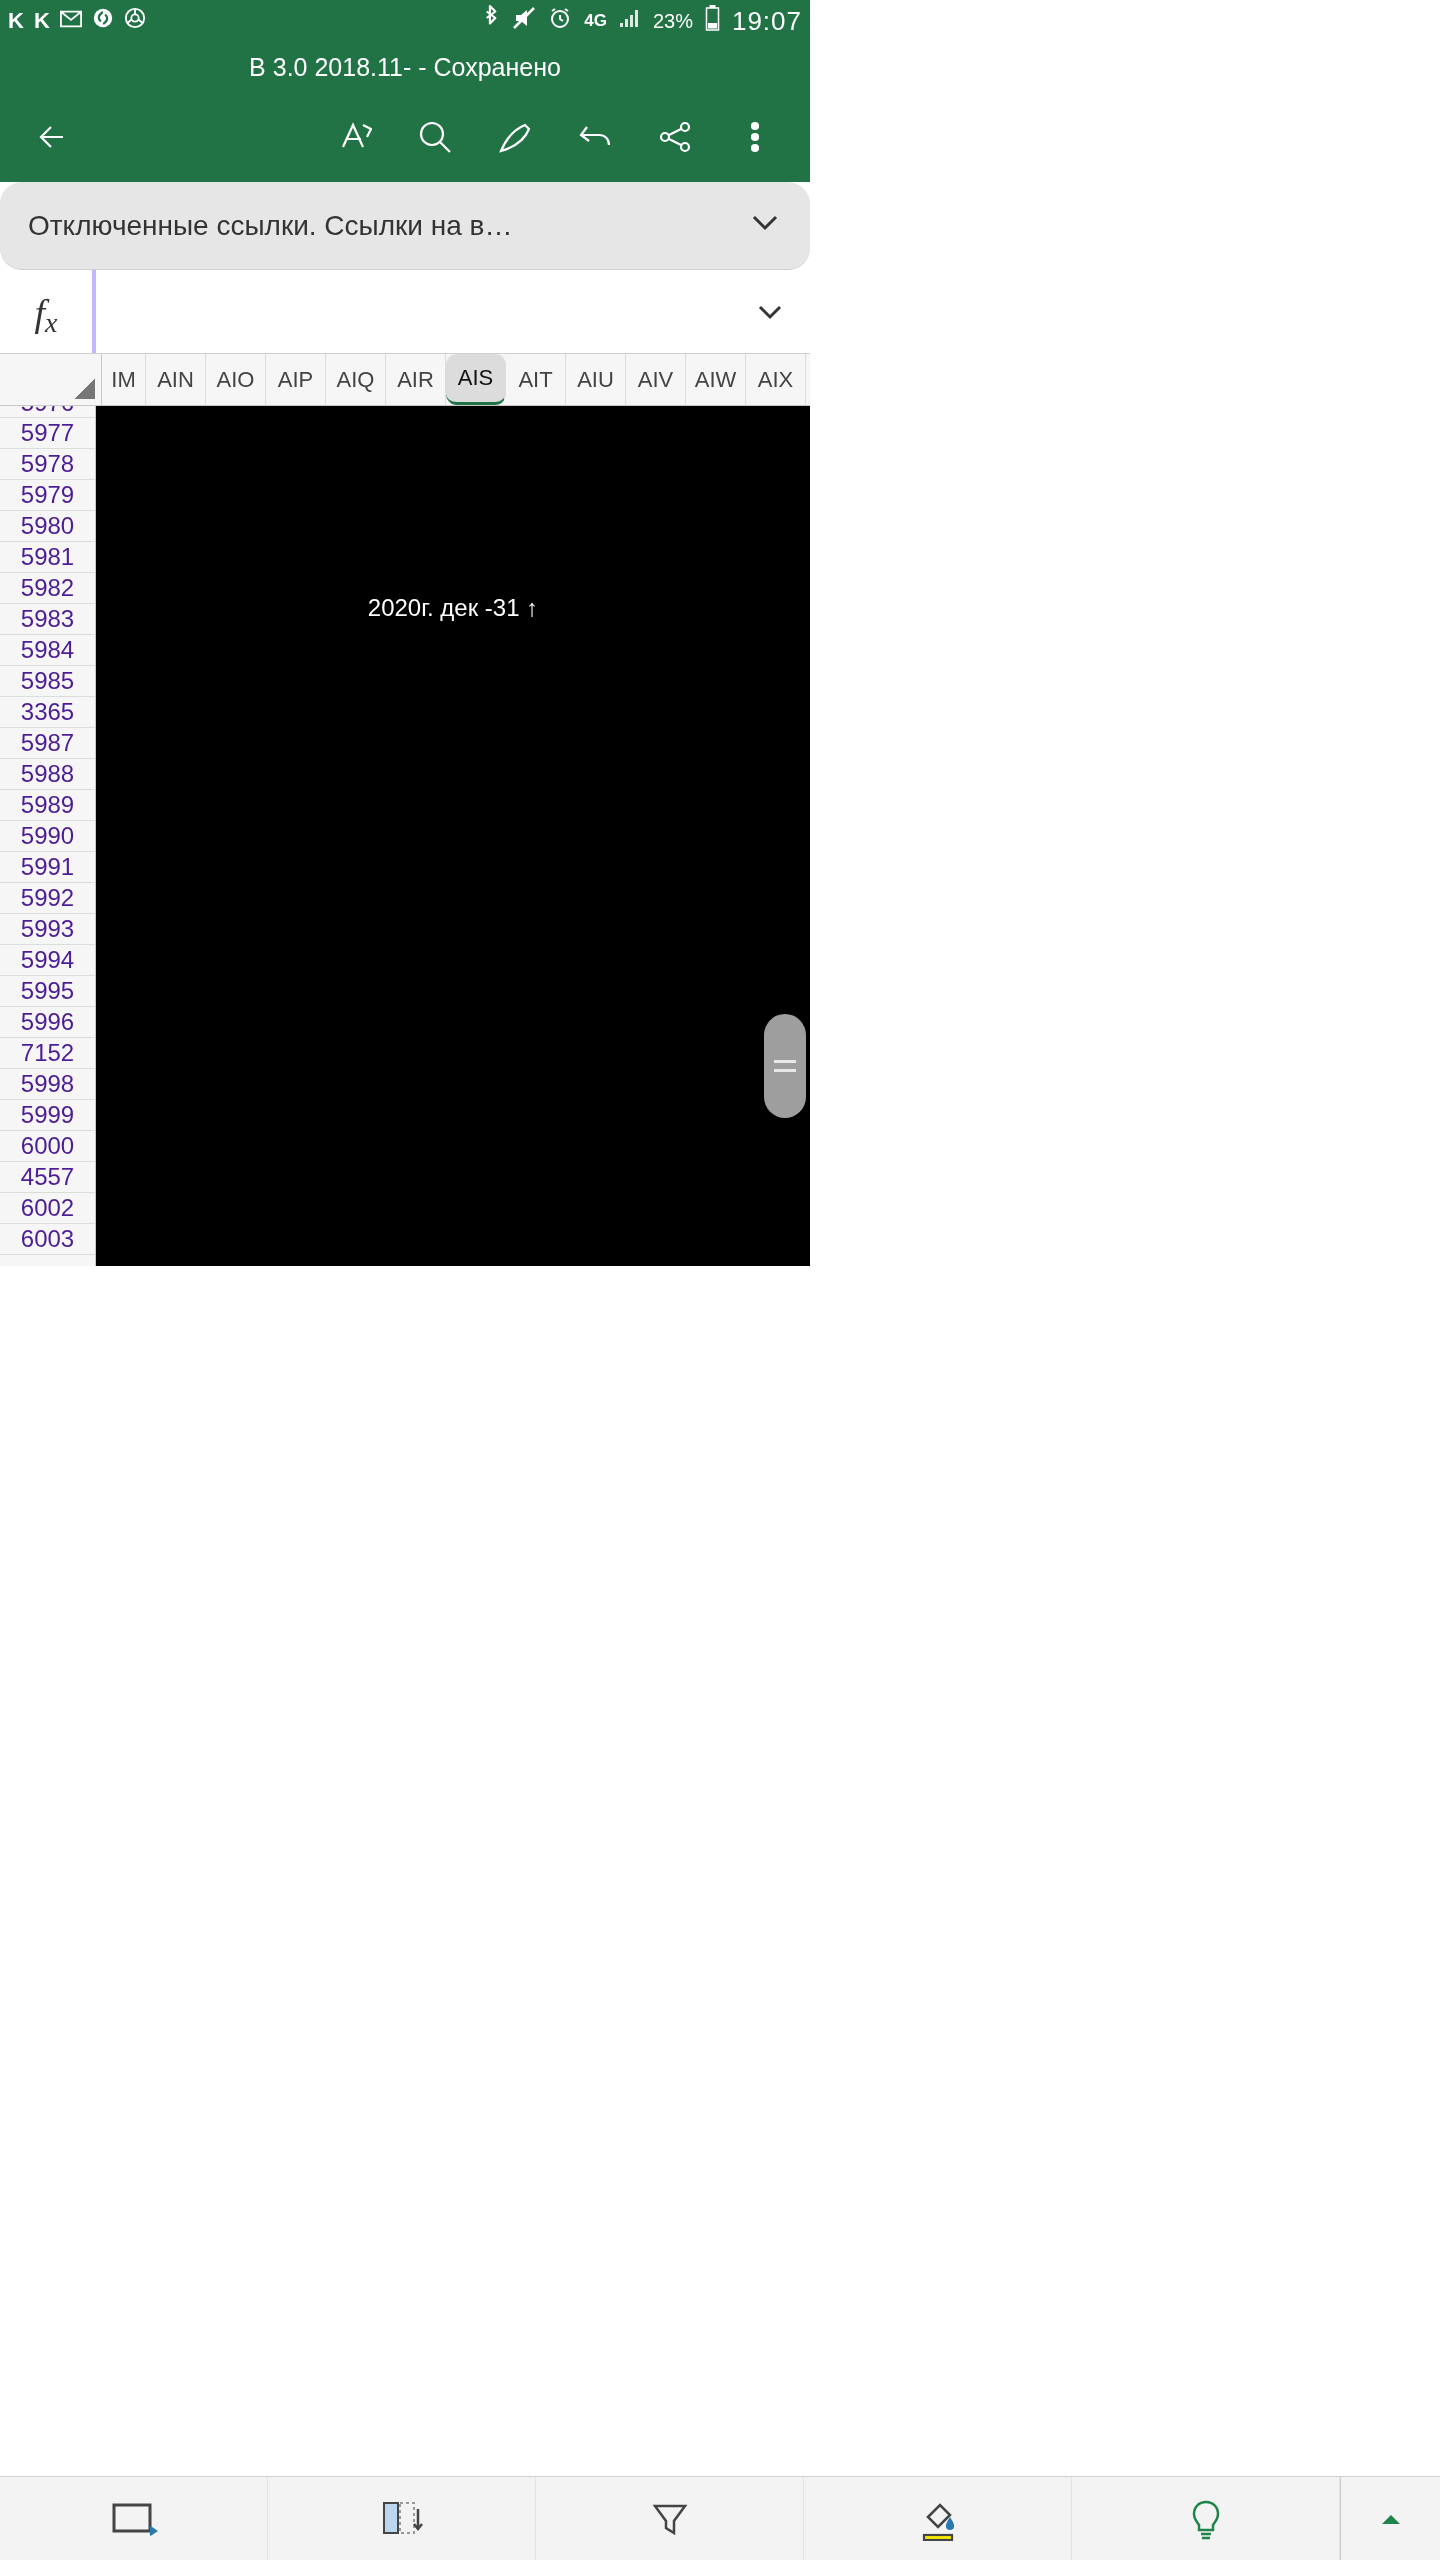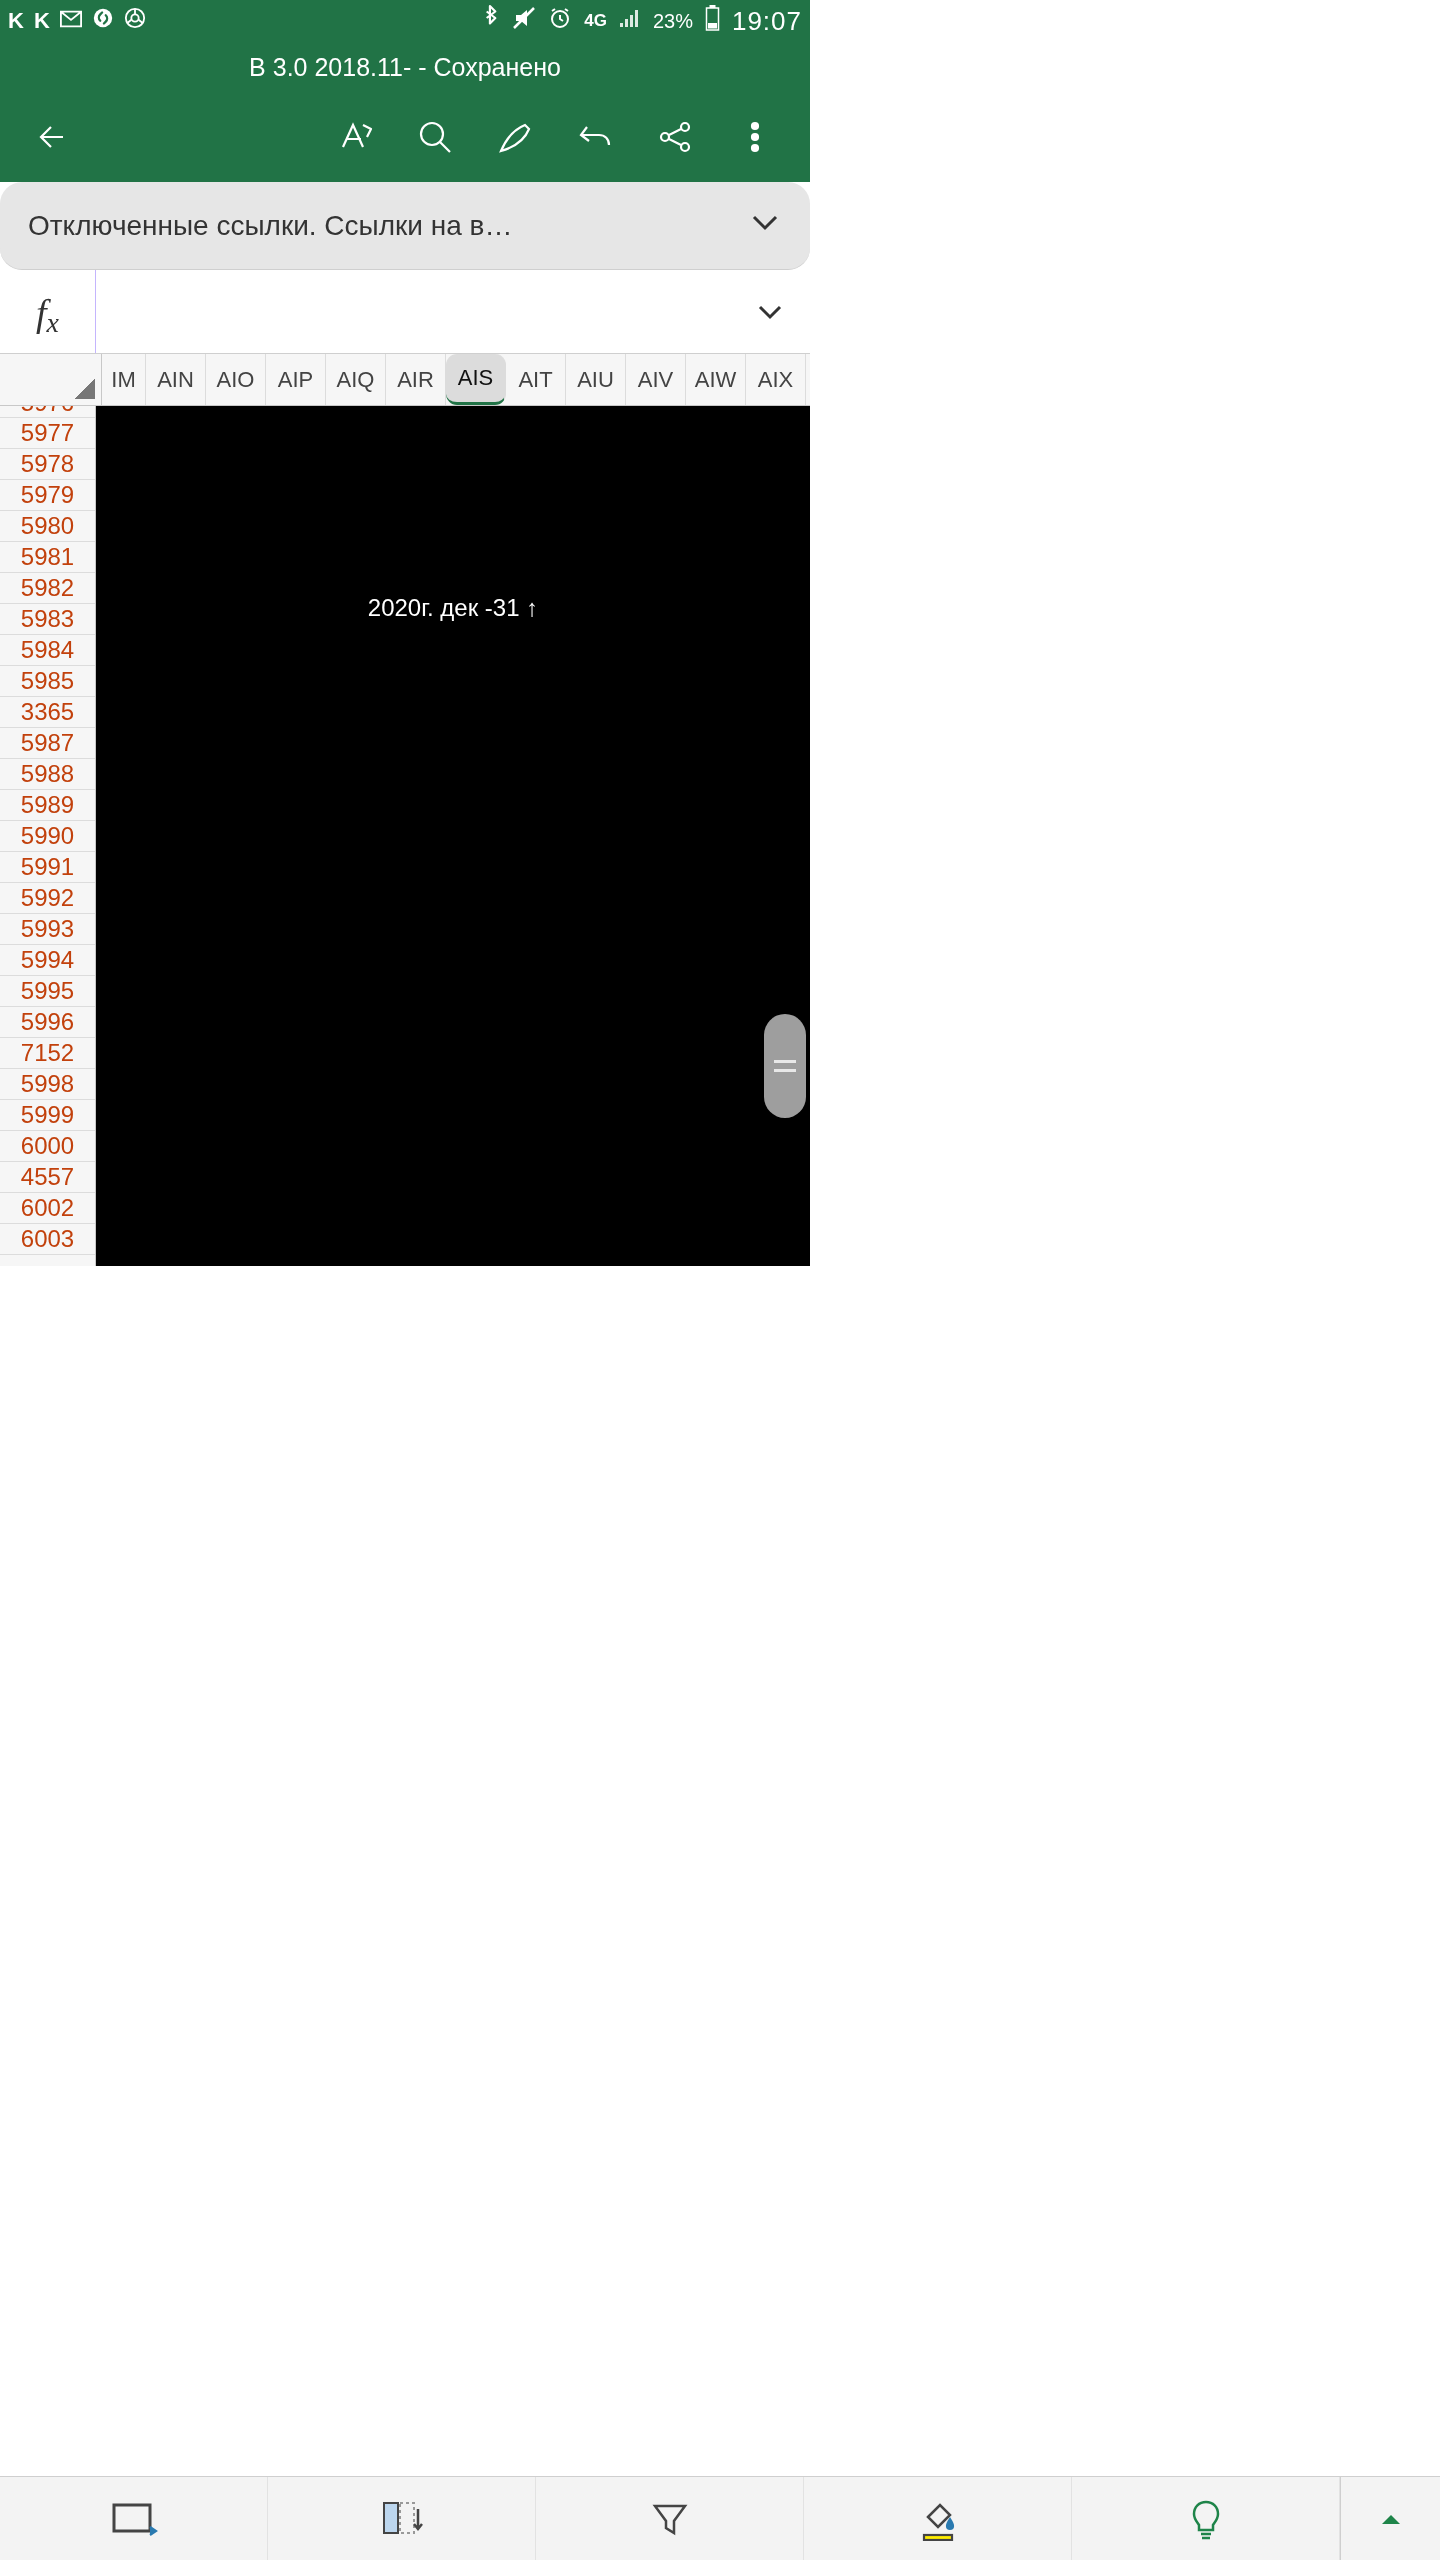--- a/index.html
+++ b/index.html
@@ -20,38 +20,38 @@
 .toolbar .spacer { flex:1; }
 .tool-btn { width:70px; height:70px; display:flex; align-items:center; justify-content:center; cursor:pointer; }
 .tool-btn svg { stroke:#fff; fill:none; stroke-width:2.2; }
 
 
 .info-bar { height:88px; background:#e6e6e6; border-bottom:1px solid #cfcfcf; display:flex; align-items:center; padding:0 28px 0 28px; font-size:28px; color:#333;border-radius:22px; }
 .info-bar .chev { margin-left:auto; }
 
 
 .fx-bar { height:84px; background:#fff; border-bottom:1px solid #cfcfcf; display:flex; align-items:stretch; }
-.fx-label { width:96px; display:flex; align-items:center; justify-content:center; font-family:'Times New Roman',serif; font-style:italic; font-size:42px; color:#333; border-right:1px solid #c4b5fd; }
+.fx-label { width:96px; display:flex; align-items:center; justify-content:center; font-family:'Times New Roman',serif; font-style:italic; font-size:42px; color:#333; border-right:4px solid #c4b5fd; }
 .fx-input { flex:1; border:none; outline:none; font-size:22px; padding:0 12px; }
 .fx-chev { width:80px; display:flex; align-items:center; justify-content:center; }
 
 
 .grid { position:relative; }
 .col-header { height:52px; display:flex; background:#f6f6f6; border-bottom:1px solid #c8c8c8;padding-left:6px; }
 .corner-cell { width:96px; border-right:1px solid #c8c8c8; display:flex; align-items:flex-end; justify-content:flex-end; padding:6px; }
 .corner-cell svg{stroke:#777;fill:#777;}
 .col-cells { display:flex; flex:1; overflow:hidden; }
 .col-cell { width:60px; border-right:1px solid #dcdcdc; display:flex; align-items:center; justify-content:center; font-size:22px; color:#444; background:#f6f6f6; }
 .col-cell:first-child{width:44px;}
 .col-cell.sel { background:#dcdcdc; color:#111; border-bottom:3px solid #217346;border-radius:11px; }
 
 
 .data-area { display:flex; height:860px; position:relative; }
 .row-headers { width:96px; background:#f6f6f6; border-right:1px solid #c8c8c8; }
-.row-cell { height:31px; border-bottom:1px solid #dcdcdc; display:flex; align-items:center; justify-content:center; font-size:24px; color:#c2410c; }
+.row-cell { height:31px; border-bottom:1px solid #dcdcdc; display:flex; align-items:center; justify-content:center; font-size:24px; color:#4c1d95; }
 .row-cell.cut { height:12px; overflow:hidden; align-items:flex-end;}
 .black-area { flex:1; background:#000; position:relative; color:#fff; }
 .black-text { position:absolute; top:188px; left:0; right:0; text-align:center; font-size:24px; }
 
 
 .scroll-pill { position:absolute; right:4px; top:608px; width:42px; height:104px; background:#9e9e9e; border-radius:22px; display:flex; flex-direction:column; align-items:center; justify-content:center; gap:6px; }
 .scroll-pill .line{ width:22px; height:3px; background:#e8e8e8;}
 
 
 .bottom-bar { position:absolute; left:0; right:0; bottom:0; height:84px; background:#f3f3f3; border-top:1px solid #cfcfcf; display:flex; align-items:center; }

